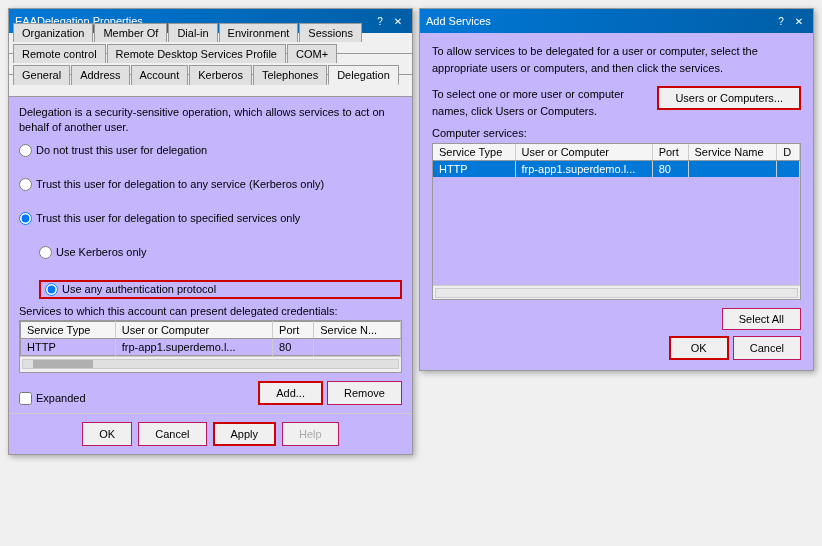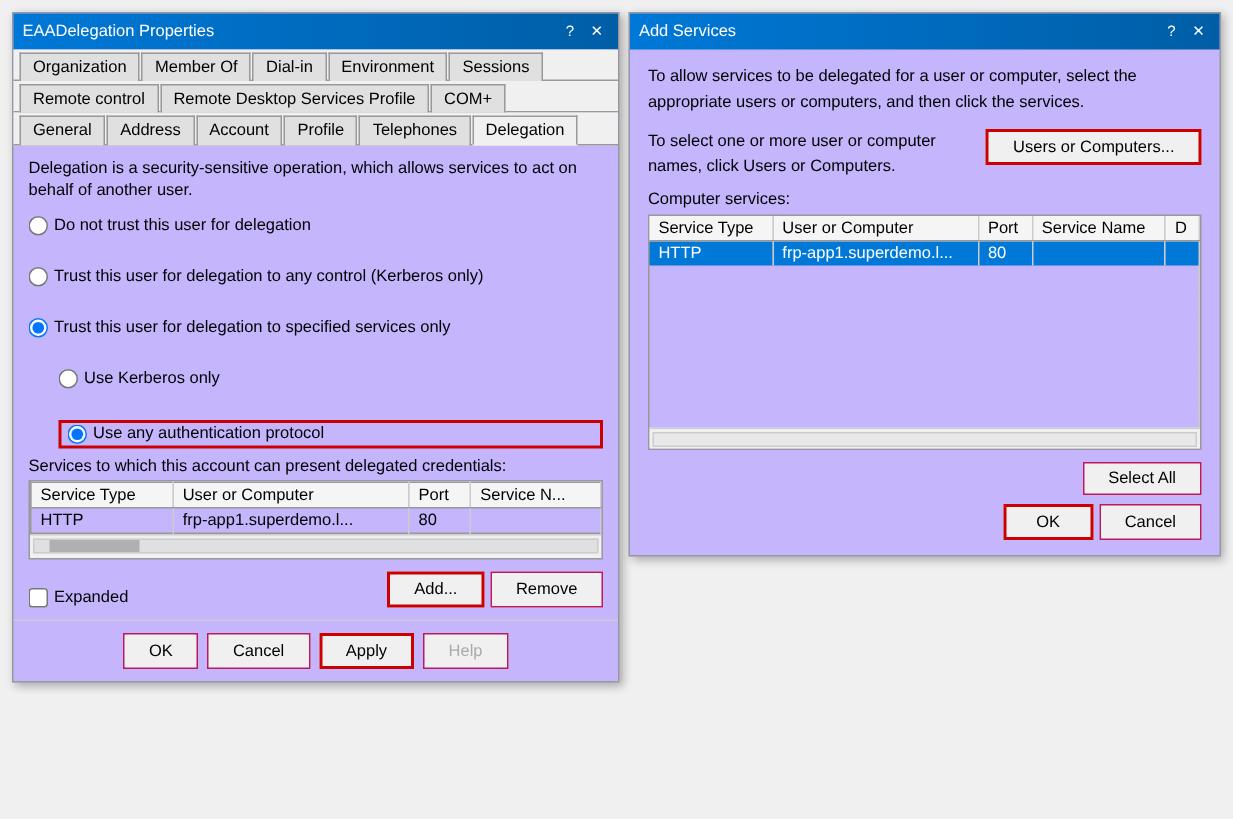--- a/index.html
+++ b/index.html
@@ -59,21 +59,21 @@
     .tab {
       padding: 3px 8px;
       border: 1px solid #999;
       border-bottom: none;
       background: #e0e0e0;
       margin-right: 1px;
       margin-bottom: -1px;
       cursor: pointer;
       font-size: 11px;
       position: relative;
-      bottom: 0;
+      bottom: 12px;
     }
 
     .tab.active {
       background: #f0f0f0;
       border-bottom: 1px solid #f0f0f0;
       z-index: 1;
       font-weight: normal;
     }
 
     
@@ -314,36 +314,36 @@
   <div class="tabs-row">
     <div class="tab">Remote control</div>
     <div class="tab">Remote Desktop Services Profile</div>
     <div class="tab">COM+</div>
   </div>
 
   <div class="tabs-row">
     <div class="tab">General</div>
     <div class="tab">Address</div>
     <div class="tab">Account</div>
-    <div class="tab">Profile</div>
+    <div class="tab">Kerberos</div>
     <div class="tab">Telephones</div>
     <div class="tab active">Delegation</div>
   </div>
 
   <div class="content">
     <p class="description-text">Delegation is a security-sensitive operation, which allows services to act on behalf of another user.</p>
 
     <div class="radio-group">
       <label class="radio-option">
         <input type="radio" name="delegation" style="">
         <span>Do not trust this user for delegation</span>
       </label>
       <label class="radio-option">
         <input type="radio" name="delegation" style="">
-        <span>Trust this user for delegation to any control (Kerberos only)</span>
+        <span>Trust this user for delegation to any service (Kerberos only)</span>
       </label>
       <label class="radio-option">
         <input type="radio" name="delegation" checked="" style="">
         <span>Trust this user for delegation to specified services only</span>
       </label>
       <label class="radio-option indented">
         <input type="radio" name="delegation-type" style="">
         <span>Use Kerberos only</span>
       </label>
       <label class="radio-option indented highlighted-border" style="border: 2px solid #cc0000; padding: 1px 4px;">

